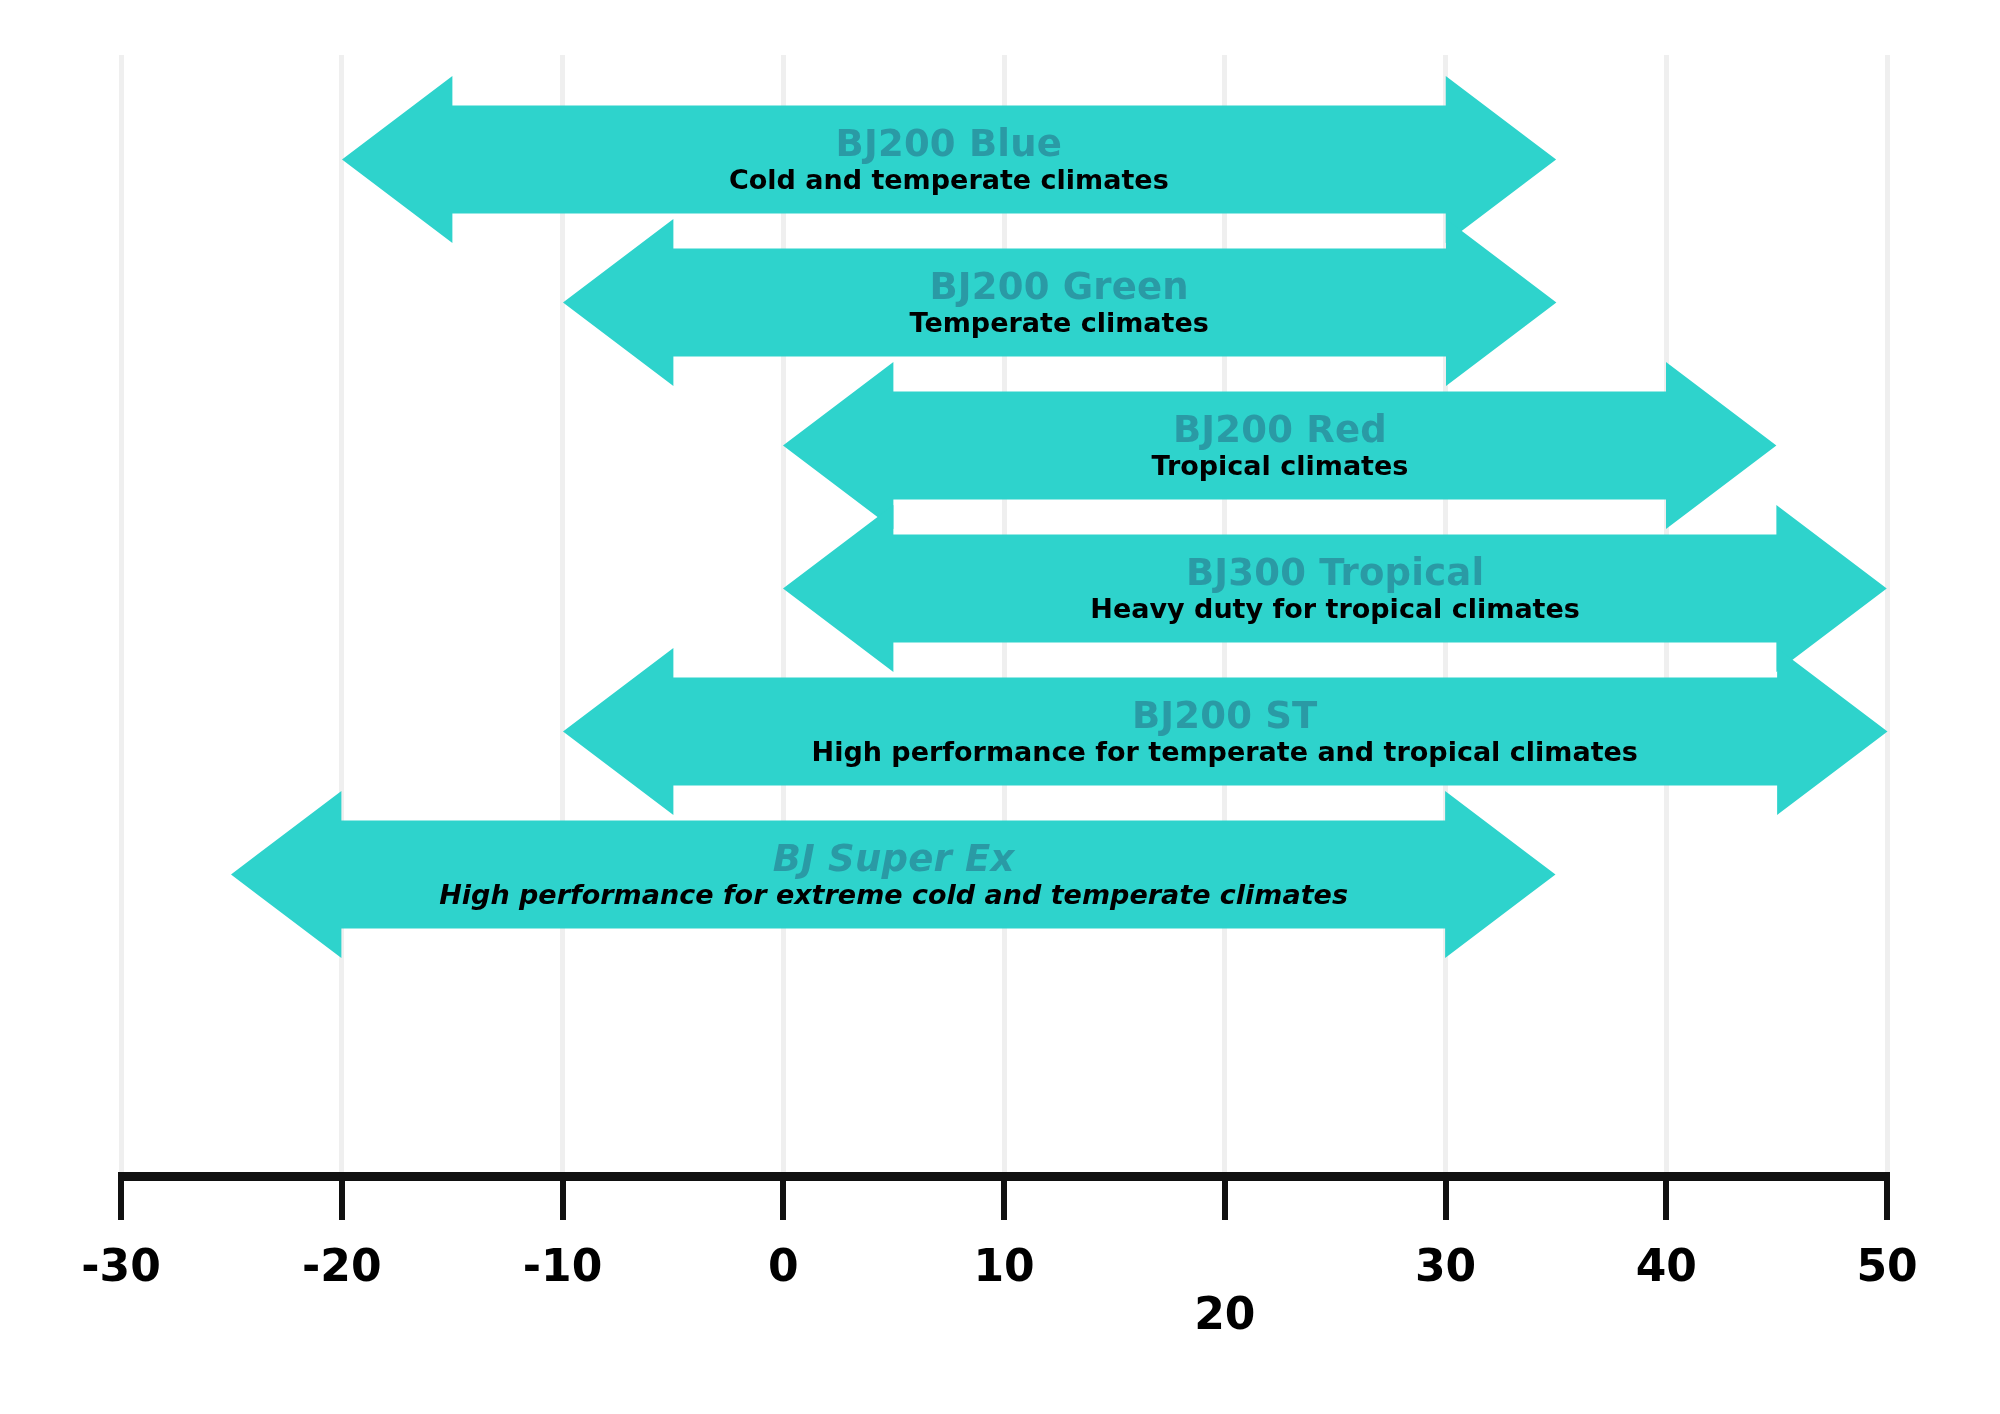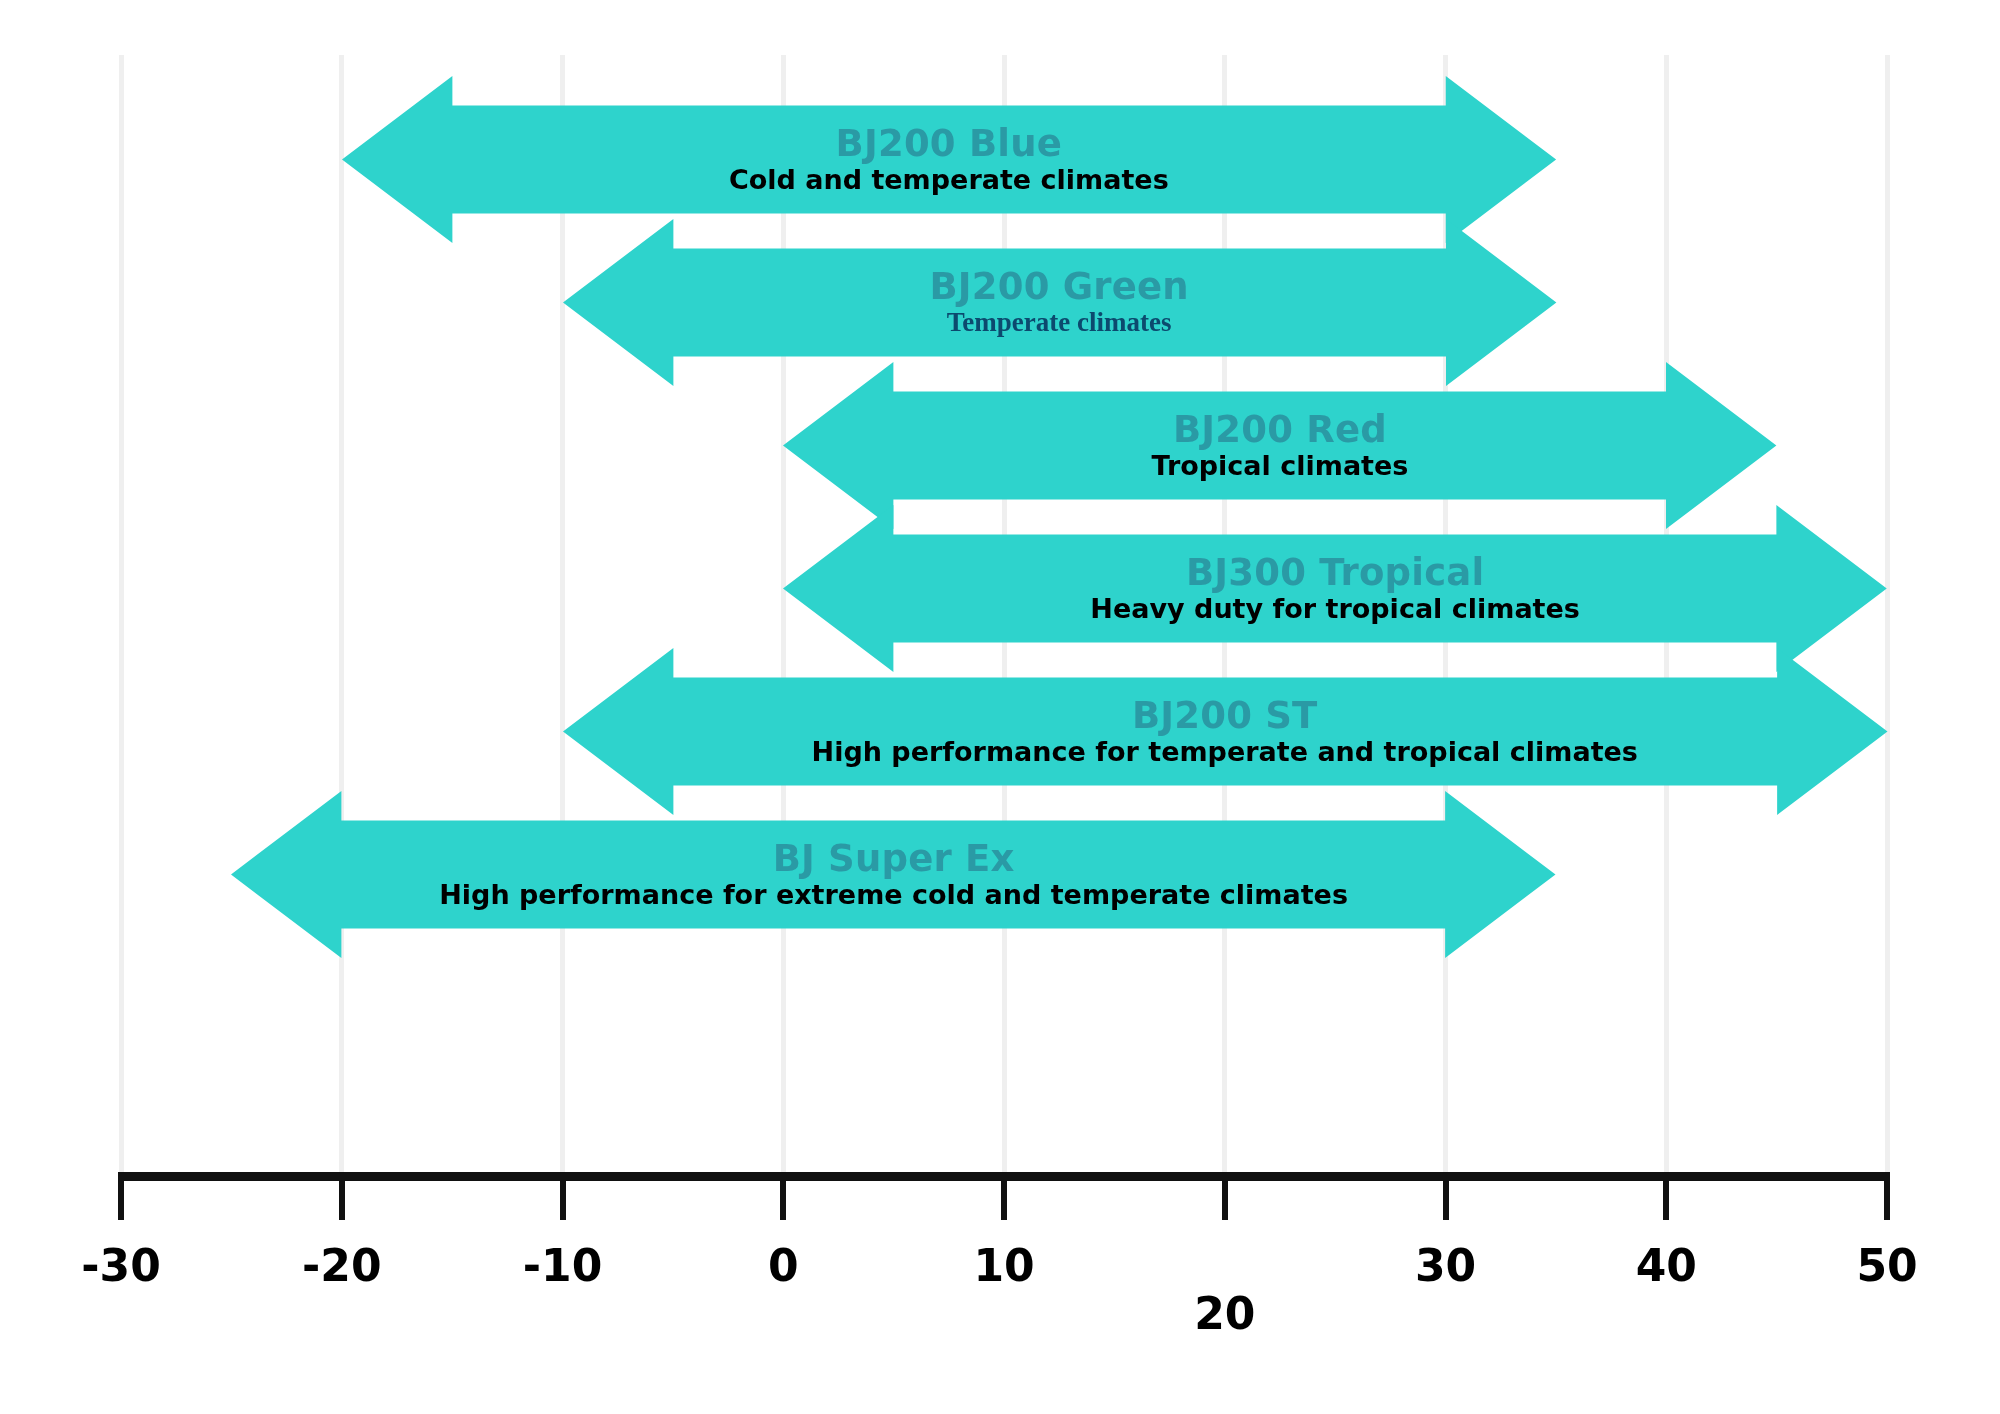--- a/index.html
+++ b/index.html
@@ -46,21 +46,21 @@
           <div class="arrow-title" style="color: rgb(42, 154, 165);">BJ200 Blue</div>
           <div class="arrow-sub" style="color: rgb(0, 0, 0);">Cold and temperate climates</div>
         </div>
       </div>
       <div class="arrow-row" style="left: 562.5px; top: 219px; width: 993.375px; height: 167px;">
         <svg class="arrow-svg" width="993.375" height="167" viewBox="0 0 993.375 167">
           <polygon points="0.00,83.50 110.38,0.00 110.38,29.50 883.00,29.50 883.00,0.00 993.38,83.50 883.00,167.00 883.00,137.50 110.38,137.50 110.38,167.00" fill="#2ed3cc"></polygon>
         </svg>
         <div class="arrow-labels">
           <div class="arrow-title" style="color: rgb(42, 154, 165);">BJ200 Green</div>
-          <div class="arrow-sub" style="color: #0c4a6e; font-family: Liberation Serif, serif;">Temperate climates</div>
+          <div class="arrow-sub" style="color: #000000;">Temperate climates</div>
         </div>
       </div>
       <div class="arrow-row" style="left: 783.25px; top: 362px; width: 993.375px; height: 167px;">
         <svg class="arrow-svg" width="993.375" height="167" viewBox="0 0 993.375 167">
           <polygon points="0.00,83.50 110.38,0.00 110.38,29.50 883.00,29.50 883.00,0.00 993.38,83.50 883.00,167.00 883.00,137.50 110.38,137.50 110.38,167.00" fill="#2ed3cc"></polygon>
         </svg>
         <div class="arrow-labels">
           <div class="arrow-title" style="color: rgb(42, 154, 165);">BJ200 Red</div>
           <div class="arrow-sub" style="color: rgb(0, 0, 0);">Tropical climates</div>
         </div>
@@ -76,21 +76,21 @@
       </div>
       <div class="arrow-row" style="left: 562.5px; top: 648px; width: 1324.5px; height: 167px;">
         <svg class="arrow-svg" width="1324.5" height="167" viewBox="0 0 1324.5 167">
           <polygon points="0.00,83.50 110.38,0.00 110.38,29.50 1214.13,29.50 1214.13,0.00 1324.50,83.50 1214.13,167.00 1214.13,137.50 110.38,137.50 110.38,167.00" fill="#2ed3cc"></polygon>
         </svg>
         <div class="arrow-labels">
           <div class="arrow-title" style="color: rgb(42, 154, 165);">BJ200 ST</div>
           <div class="arrow-sub" style="color: rgb(0, 0, 0);">High performance for temperate and tropical climates</div>
         </div>
       </div>
-      <div class="arrow-row" style="left: 231.375px; top: 791px; width: 1324.5px; height: 167px;">
+      <div class="arrow-row" style="left: 231.375px; top: 791px; width: 1324.5px; height: 167px; font-style: italic;">
         <svg class="arrow-svg" width="1324.5" height="167" viewBox="0 0 1324.5 167">
           <polygon points="0.00,83.50 110.38,0.00 110.38,29.50 1214.13,29.50 1214.13,0.00 1324.50,83.50 1214.13,167.00 1214.13,137.50 110.38,137.50 110.38,167.00" fill="#2ed3cc"></polygon>
         </svg>
         <div class="arrow-labels">
           <div class="arrow-title" style="color: rgb(42, 154, 165);">BJ Super Ex</div>
           <div class="arrow-sub" style="color: rgb(0, 0, 0);">High performance for extreme cold and temperate climates</div>
         </div>
       </div>
     </div>
   <div id="axis-layer">

